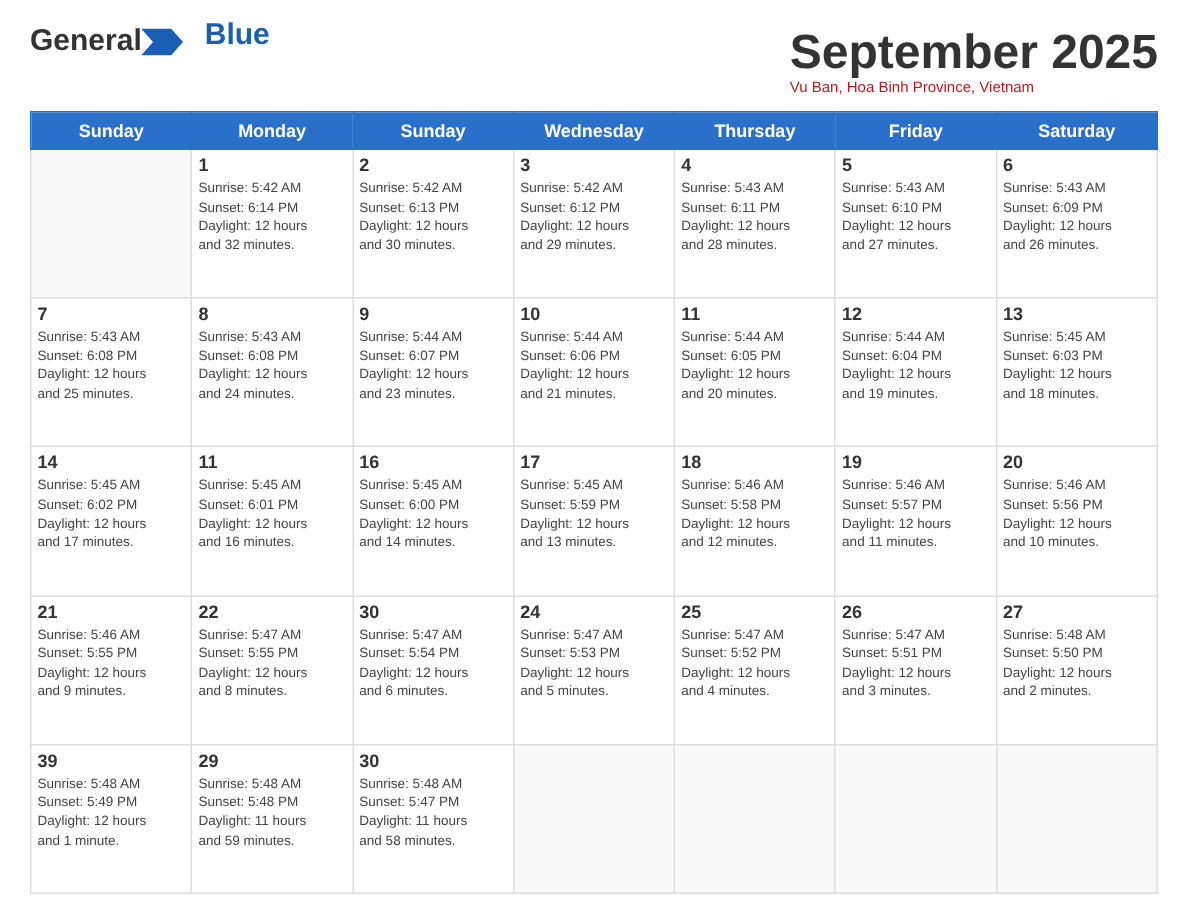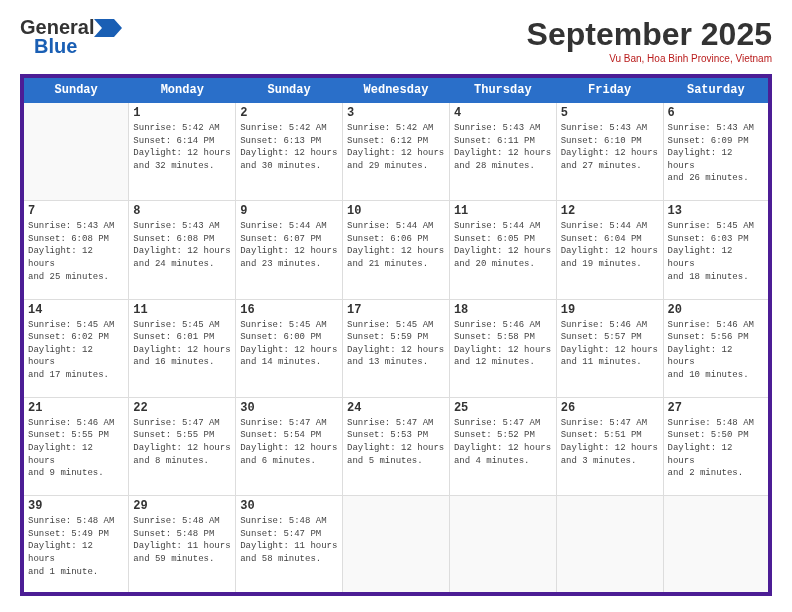--- a/index.html
+++ b/index.html
@@ -18,42 +18,40 @@
       flex-direction: column;
     }
     .header {
       display: flex;
       justify-content: space-between;
       align-items: flex-start;
       margin-bottom: 10px;
     }
     .logo {
       display: flex;
-      flex-direction: column;
+      flex-direction: row;
       align-items: flex-start;
     }
     .title-block {
-      text-align: right;
     }
     .month-title {
       font-size: 32px;
       font-weight: bold;
       color: #333;
     }
     .location {
       font-size: 10px;
       color: #b91c1c;
     }
     .calendar {
       flex: 1;
-      border: 4px solid #4c1d95;
+      border: 1px solid #4c1d95;
       border-collapse: collapse;
       width: 100%;
       table-layout: fixed;
-      font-family: Liberation Mono, monospace;
     }
     .calendar th {
       background: #2a6fc9;
       color: #fff;
       font-size: 12px;
       font-weight: bold;
       text-align: center;
       padding: 5px 2px;
       border: 1px solid #2a6fc9;
     }

